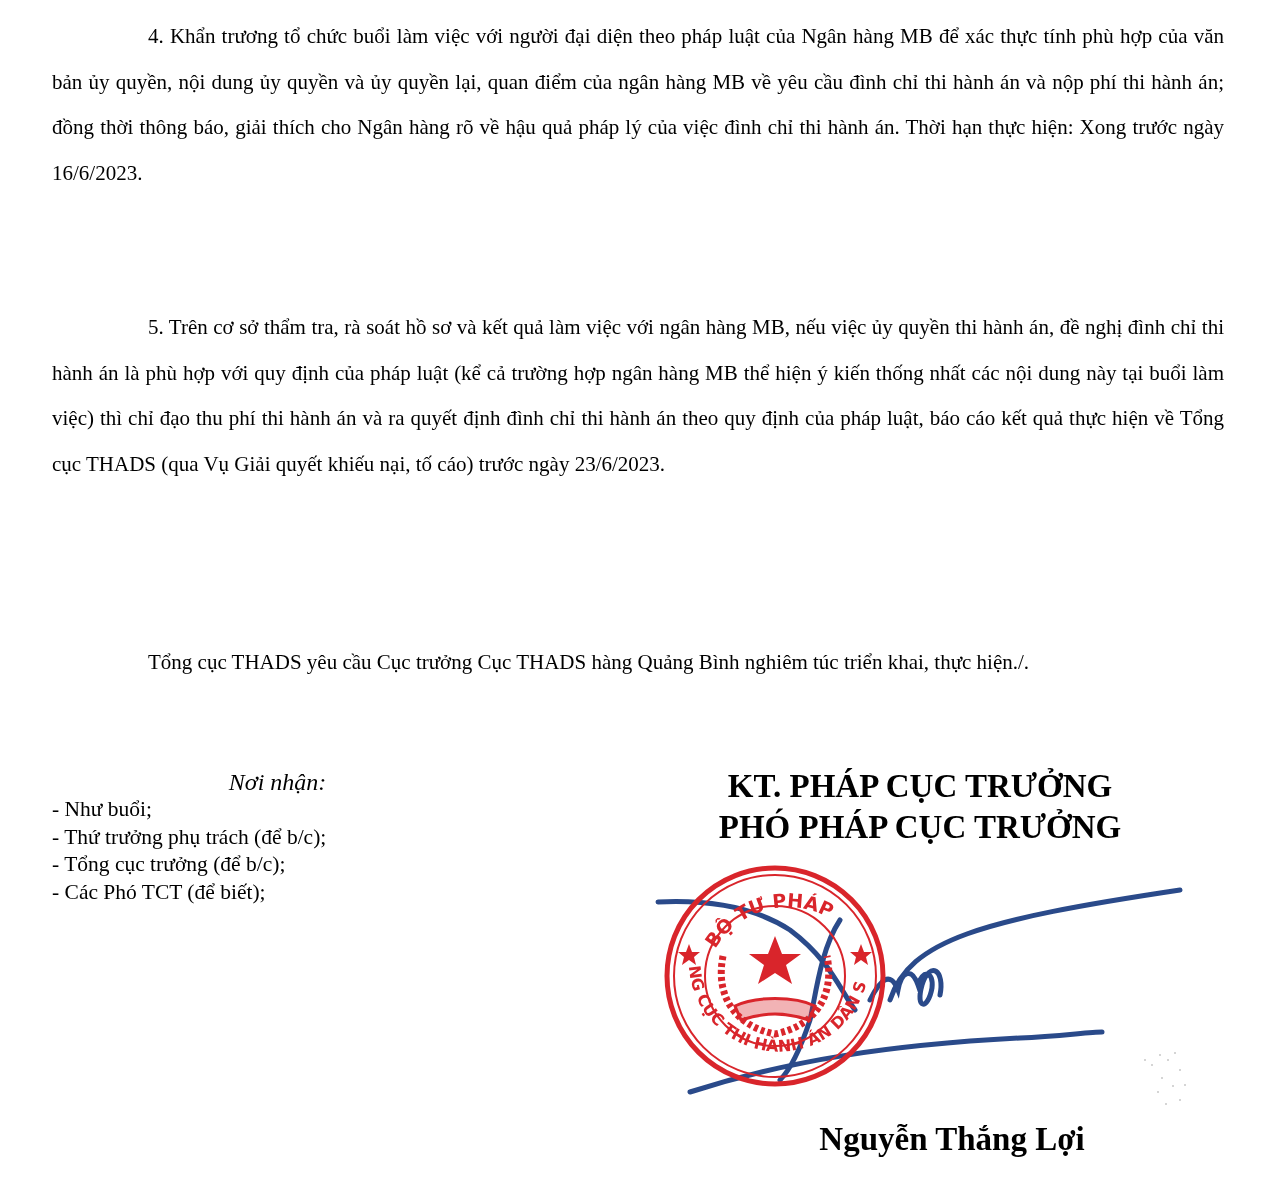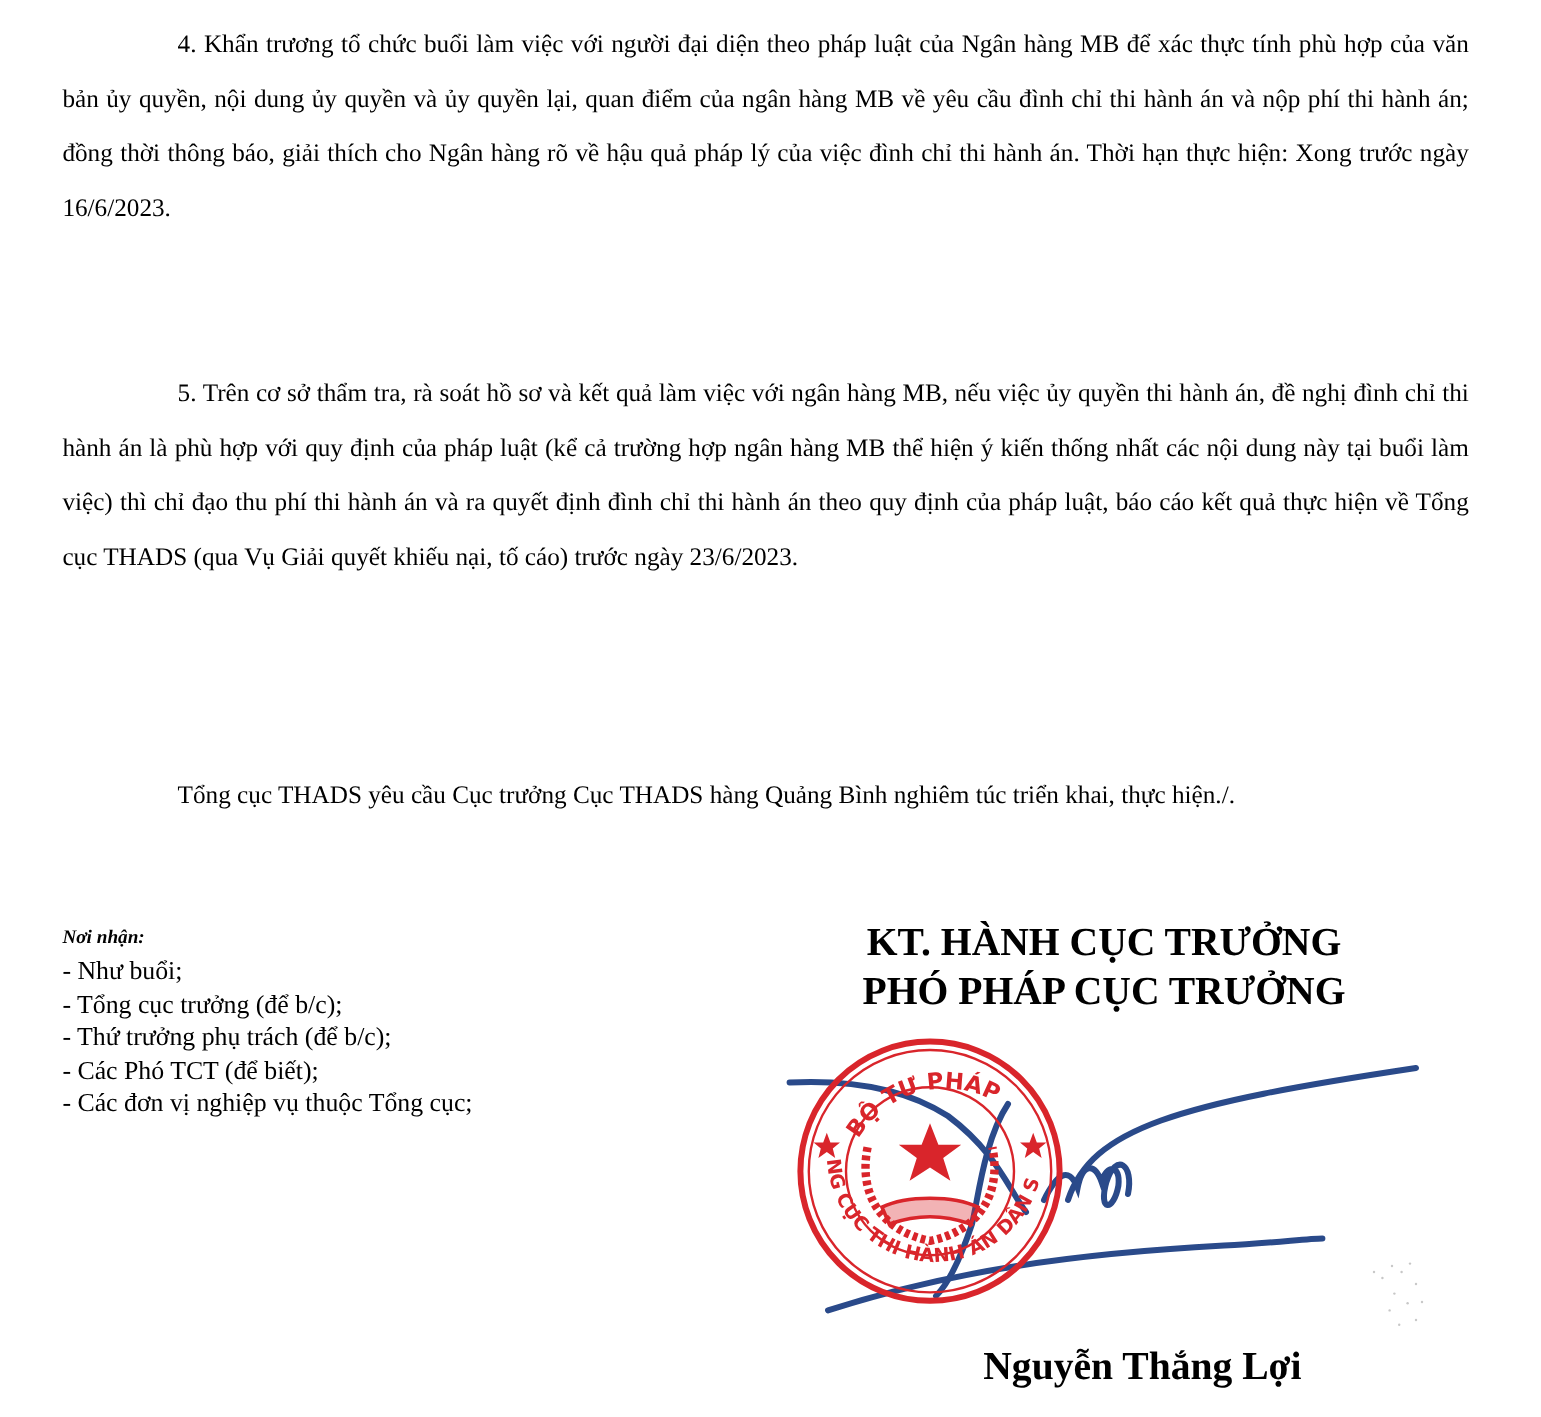--- a/index.html
+++ b/index.html
@@ -5,21 +5,21 @@
   html, body { margin:0; padding:0; background:#ffffff; }
   body { width:1284px; height:1181px; position:relative; overflow:hidden;
          font-family:"Liberation Serif", "DejaVu Serif", serif; color:#000; }
   .body-text { position:absolute; left:52px; width:1172px; font-size:21px; line-height:45.5px;
                text-align:justify; }
   .para { margin:0; text-indent:96px; }
   .p4 { top:14px; }
   .p5 { top:305px; }
   .p6 { top:640px; }
   .recipients { position:absolute; left:52px; top:768px; font-size:21.5px; line-height:27.5px; }
-  .recipients .title { font-style:italic; font-weight:bold; font-size:16px; line-height:28px; }
+  .recipients .title { font-style:italic; font-weight:normal; font-size:24px; line-height:28px;text-align:right; }
   .sig-block { position:absolute; left:640px; width:560px; top:766px; text-align:center;
                font-weight:bold; font-size:33px; line-height:41px; }
   .signer { position:absolute; left:672px; width:560px; top:1117px; text-align:center;
             font-weight:bold; font-size:33px; line-height:44px; }
   .seal-layer { position:absolute; left:640px; top:860px; width:580px; height:260px; }
 </style>
 </head>
 <body>
 
 <div class="body-text p4">
@@ -30,28 +30,27 @@
   <p class="para">5. Trên cơ sở thẩm tra, rà soát hồ sơ và kết quả làm việc với ngân hàng MB, nếu việc ủy quyền thi hành án, đề nghị đình chỉ thi hành án là phù hợp với quy định của pháp luật (kể cả trường hợp ngân hàng MB thể hiện ý kiến thống nhất các nội dung này tại buổi làm việc) thì chỉ đạo thu phí thi hành án và ra quyết định đình chỉ thi hành án theo quy định của pháp luật, báo cáo kết quả thực hiện về Tổng cục THADS (qua Vụ Giải quyết khiếu nại, tố cáo) trước ngày 23/6/2023.</p>
 </div>
 
 <div class="body-text p6">
   <p class="para">Tổng cục THADS yêu cầu Cục trưởng Cục THADS hàng Quảng Bình nghiêm túc triển khai, thực hiện./.</p>
 </div>
 
 <div class="recipients">
   <div class="title">Nơi nhận:</div>
   <div>- Như buổi;</div>
+  <div>- Thứ trưởng phụ trách (để b/c);</div>
   <div>- Tổng cục trưởng (để b/c);</div>
-  <div>- Thứ trưởng phụ trách (để b/c);</div>
   <div>- Các Phó TCT (để biết);</div>
-  <div>- Các đơn vị nghiệp vụ thuộc Tổng cục;</div>
 </div>
 
 <div class="sig-block">
-  <div>KT. HÀNH CỤC TRƯỞNG</div>
+  <div>KT. PHÁP CỤC TRƯỞNG</div>
   <div>PHÓ PHÁP CỤC TRƯỞNG</div>
 </div>
 
 <div class="seal-layer">
   <svg width="580" height="260" viewBox="0 0 580 260" xmlns="http://www.w3.org/2000/svg">
     <defs>
       <path id="arcTop" d="M 66 118 A 84 84 0 0 1 214 78" fill="none"></path>
       <path id="arcBot" d="M 50 100 A 90 90 0 0 0 226 128" fill="none"></path>
     </defs>
 

